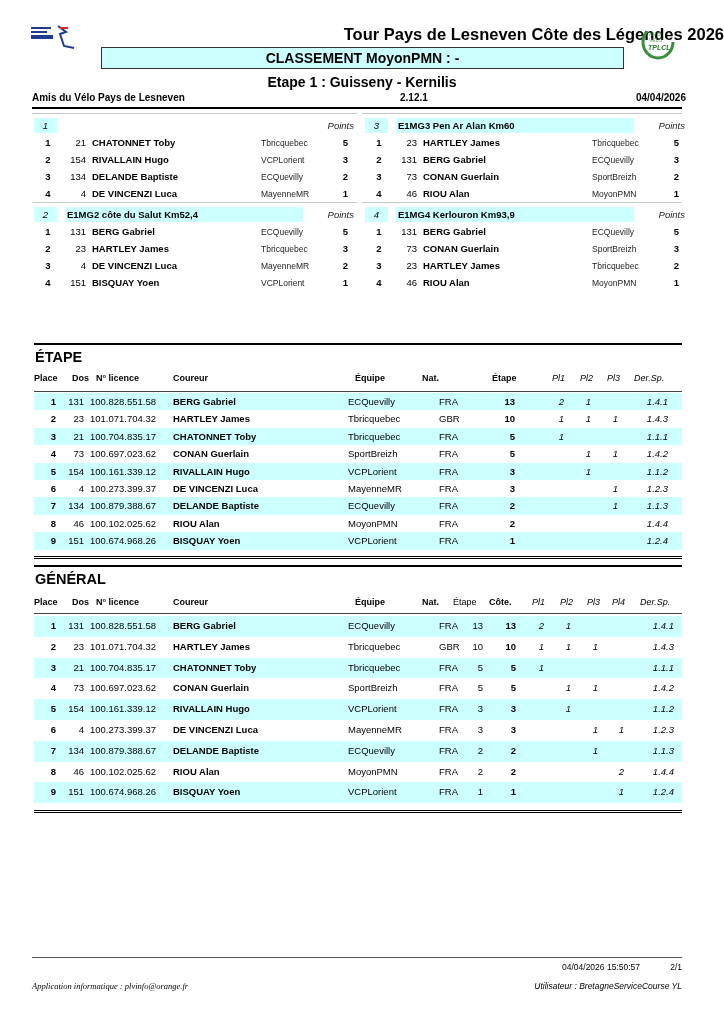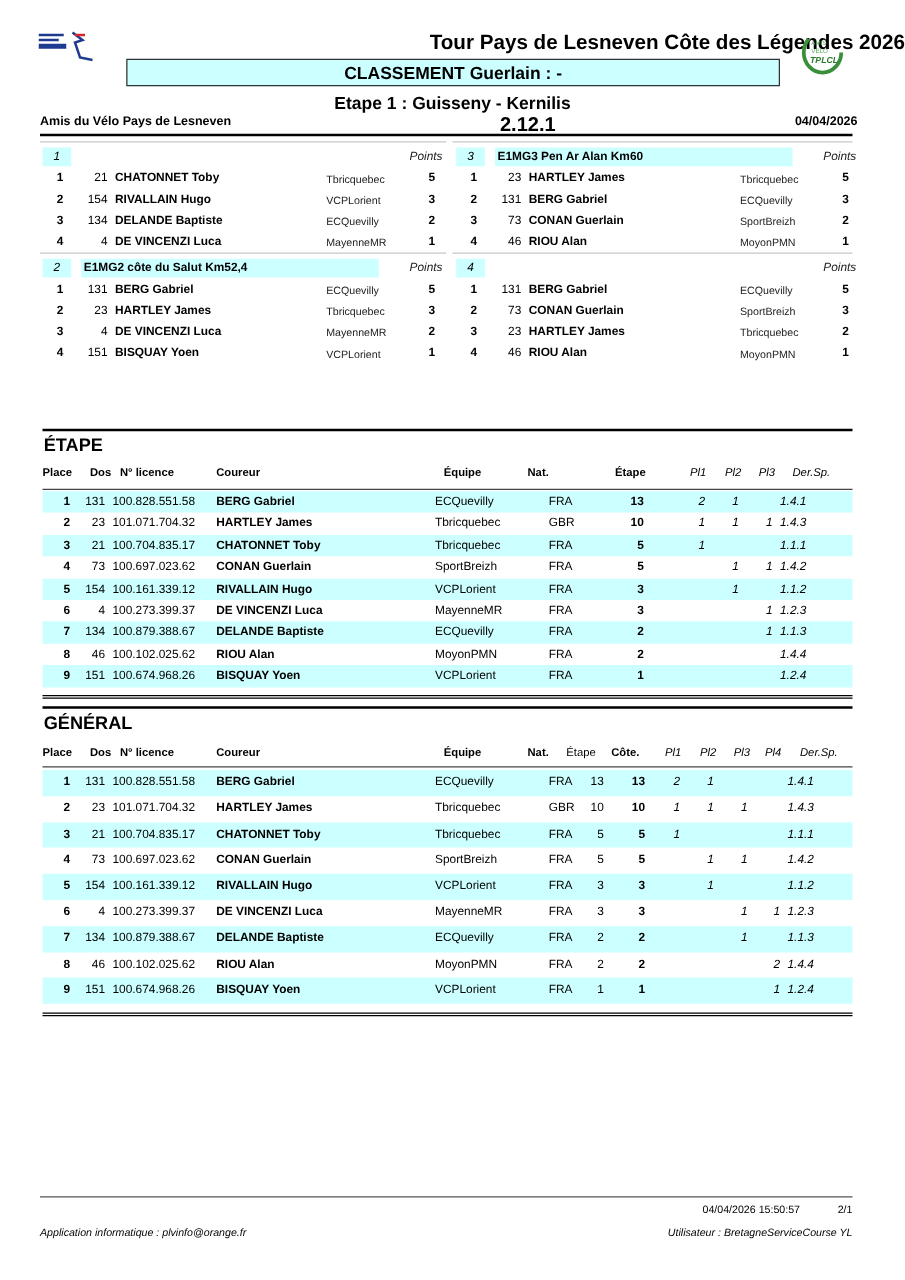--- a/index.html
+++ b/index.html
@@ -5,21 +5,21 @@
     * { box-sizing: border-box; margin: 0; padding: 0; }
     body { width: 724px; height: 1024px; background: #fff; font-family: "Liberation Sans", sans-serif; color: #000; position: relative; overflow: hidden; }
     .abs { position: absolute; }
     
     #logo-left { left: 30px; top: 24px; width: 46px; height: 26px; }
     #logo-right { left: 640px; top: 24px; width: 36px; height: 36px; }
     #title { left: 0; width: 724px; top: 25px; text-align: right; font-size: 16.5px; font-weight: bold; padding-left: 10px; }
     #classement-box { left: 101px; top: 47px; width: 523px; height: 22px; background: #ccffff; border: 1px solid #333; text-align: center; font-weight: bold; font-size: 14px; line-height: 20px; }
     #etape-title { left: 0; width: 724px; top: 74px; text-align: center; font-weight: bold; font-size: 14px; }
     #club { left: 32px; top: 92px; font-weight: bold; font-size: 10px; }
-    #version { left: 400px; top: 92px; font-weight: bold; font-size: 16px; }
+    #version { left: 400px; top: 92px; font-weight: bold; font-size: 10px; }
     #date { right: 38px; top: 92px; font-weight: bold; font-size: 10px; }
     #header-rule { left: 32px; top: 107px; width: 650px; height: 2px; background: #000; }
 
     
     .sprint { position: absolute; width: 330px; font-size: 9.5px; }
     .sprint .srow { position: relative; height: 17px; }
     .sprint .shead { height: 17px; position: relative; }
     .sprint .snum { position: absolute; left: 0; width: 23px; height: 15px; background: #ccffff; font-style: italic; text-align: center; line-height: 15px; top: 1px; }
     .sprint .sname { position: absolute; left: 31px; width: 238px; height: 15px; background: #ccffff; font-weight: bold; line-height: 15px; top: 1px; padding-left: 2px; }
     .sprint .spts { position: absolute; left: 280px; width: 40px; font-style: italic; text-align: right; line-height: 17px; color: #222; }
@@ -43,30 +43,30 @@
     .trow.alt { background: #ccffff; }
     .trow span { position: absolute; top: 0; }
     .c-place { left: 0; width: 22px; text-align: right; font-weight: bold; }
     .c-dos { left: 26px; width: 24px; text-align: right; }
     .c-lic { left: 56px; }
     .c-name { left: 139px; font-weight: bold; }
     .c-team { left: 314px; }
     .c-nat { left: 405px; text-align: center; }
     .c-etape { left: 455px; width: 26px; text-align: right; font-weight: bold; }
     .c-pl { text-align: right; font-style: italic; width: 16px; }
-    .c-der { left: 590px; width: 44px; text-align: left; font-style: italic; }
+    .c-der { left: 590px; width: 44px; text-align: right; font-style: italic; }
     .g-etape { left: 425px; width: 24px; text-align: right; }
     .g-gene { left: 456px; width: 26px; text-align: right; font-weight: bold; }
     .table-end { position: absolute; left: 34px; width: 648px; height: 3px; border-top: 1px solid #000; border-bottom: 1px solid #000; }
 
     
     #footer-rule { left: 32px; top: 957px; width: 650px; height: 1px; background: #555; }
     #footer-ts { left: 510px; top: 962px; font-size: 8.5px; width: 130px; text-align: right; }
     #footer-page { left: 660px; top: 962px; font-size: 8.5px; width: 22px; text-align: right; }
-    #footer-app { left: 32px; top: 981px; font-size: 8.5px; font-style: italic; }
+    #footer-app { left: 32px; top: 981px; font-size: 8.5px; font-style: italic; font-family: Liberation Serif, serif; }
     #footer-user { right: 42px; top: 981px; font-size: 8.5px; font-style: italic; }
   </style>
 </head>
 <body>
 
 <div id="logo-left" class="abs">
   <svg width="46" height="26" viewBox="0 0 46 26">
     <rect x="1" y="3" width="20" height="2" fill="#1f3b8f"></rect>
     <rect x="1" y="7" width="16" height="2" fill="#1f3b8f"></rect>
     <rect x="1" y="11" width="22" height="4" fill="#1f3b8f"></rect>
@@ -76,21 +76,21 @@
 </div>
 <div id="title" class="abs">Tour Pays de Lesneven Côte des Légendes 2026</div>
 <div id="logo-right" class="abs">
   <svg width="36" height="36" viewBox="0 0 36 36">
     <ellipse cx="18" cy="18" rx="15" ry="16" fill="none" stroke="#3a8f3a" stroke-width="3" stroke-dasharray="60 40"></ellipse>
     <text x="9" y="12" font-size="5" fill="#5aa55a" font-family="Liberation Sans, sans-serif">AMIS</text>
     <text x="9" y="18" font-size="5" fill="#5aa55a" font-family="Liberation Sans, sans-serif">VELO</text>
     <text x="8" y="26" font-size="7" fill="#2c7a2c" font-weight="bold" font-style="italic" font-family="Liberation Sans, sans-serif">TPLCL</text>
   </svg>
 </div>
-<div id="classement-box" class="abs">CLASSEMENT  Guerlain : -</div>
+<div id="classement-box" class="abs">CLASSEMENT  MoyonPMN : -</div>
 <div id="etape-title" class="abs">Etape 1 : Guisseny - Kernilis</div>
 <div id="club" class="abs">Amis du Vélo Pays de Lesneven</div>
 <div id="version" class="abs">2.12.1</div>
 <div id="date" class="abs">04/04/2026</div>
 <div id="header-rule" class="abs"></div>
 
 <div id="sprints">
     <div class="sprint" style="left: 34px; top: 117px;">
       <div class="shead">
       <span class="snum">1</span>
@@ -191,20 +191,21 @@
         <span class="r-place">4</span>
         <span class="r-dos">46</span>
         <span class="r-name">RIOU Alan</span>
         <span class="r-team">MoyonPMN</span>
         <span class="r-pts">1</span>
       </div>
     </div>
     <div class="sprint" style="left: 365px; top: 206px;">
       <div class="shead">
       <span class="snum">4</span>
+      <span class="sname">E1MG4 Kerlouron Km93,9</span>
       <span class="spts">Points</span>
     </div>
       <div class="srow">
         <span class="r-place">1</span>
         <span class="r-dos">131</span>
         <span class="r-name">BERG Gabriel</span>
         <span class="r-team">ECQuevilly</span>
         <span class="r-pts">5</span>
       </div>
       <div class="srow">

